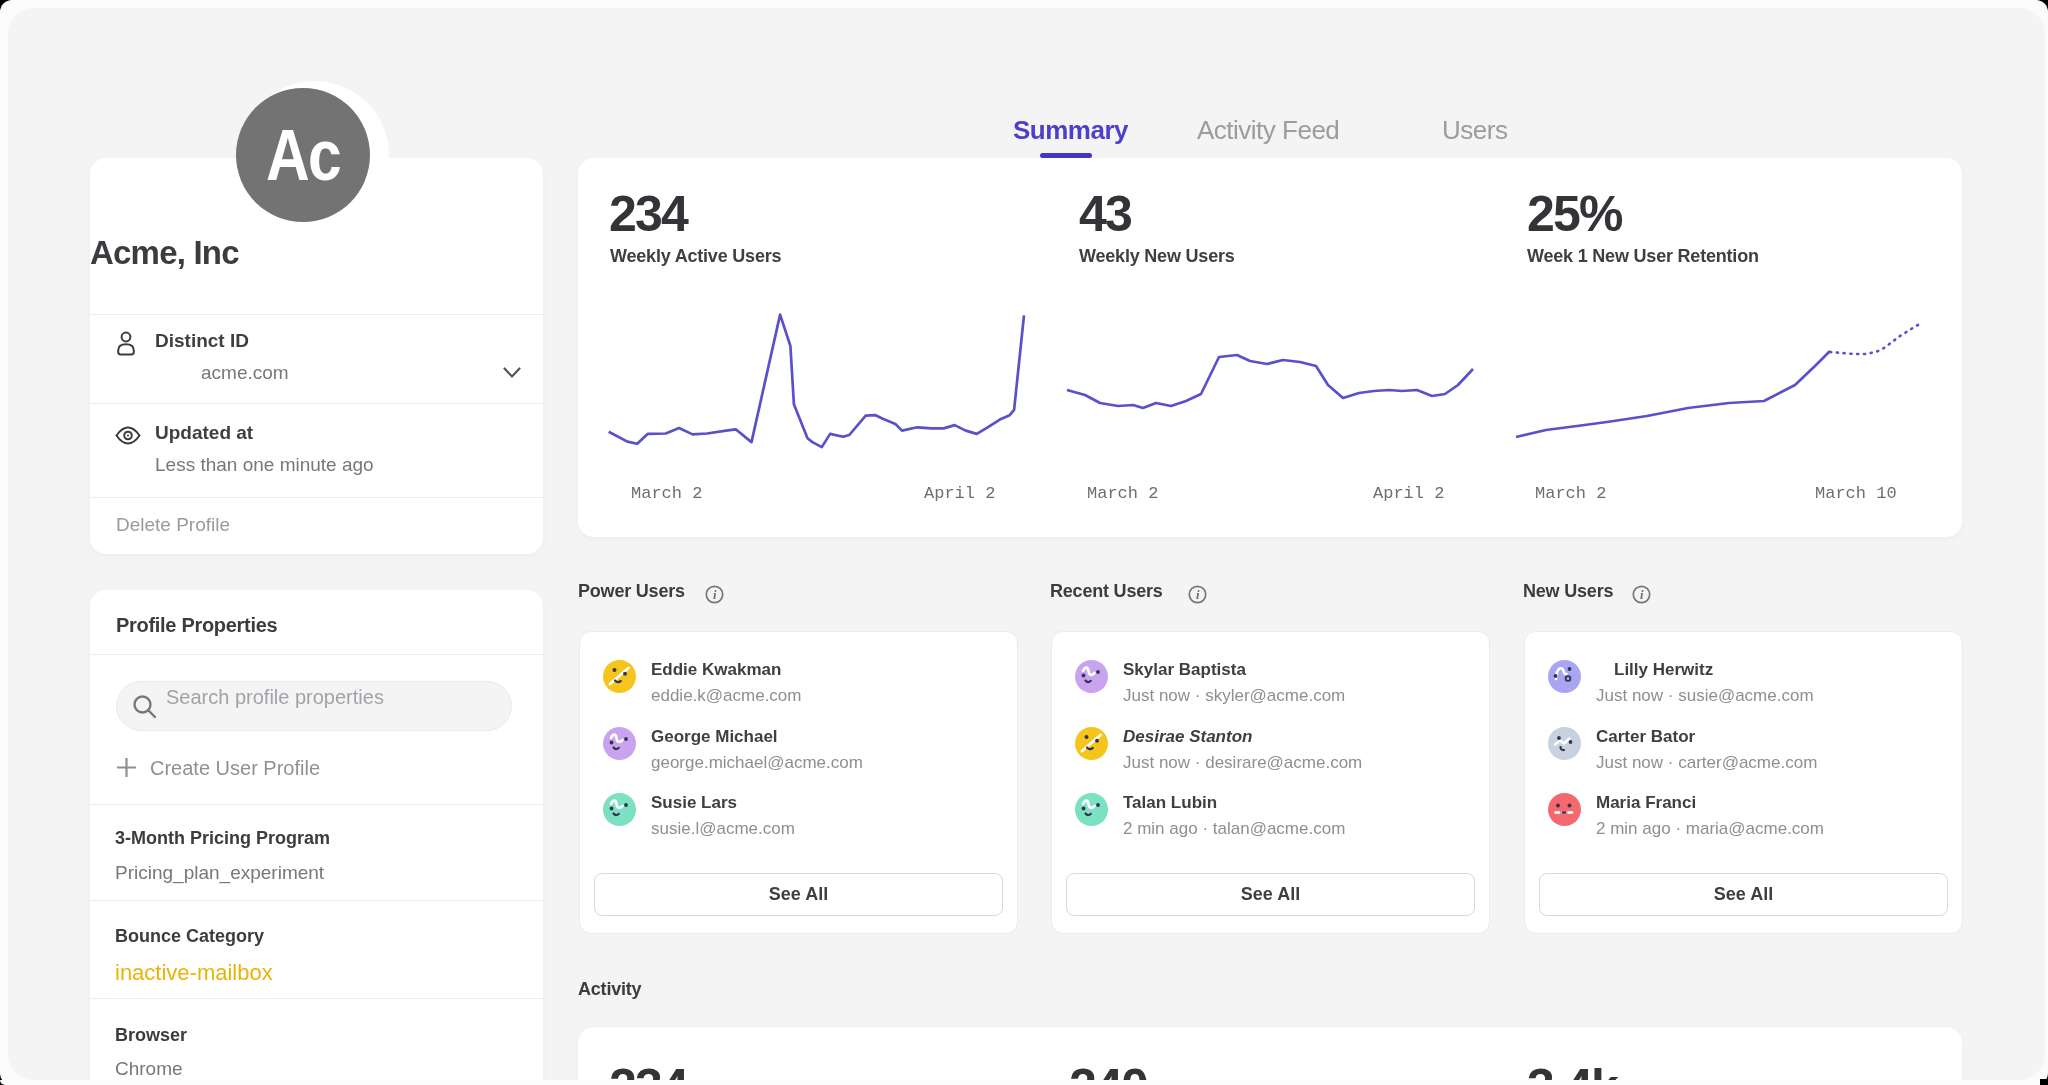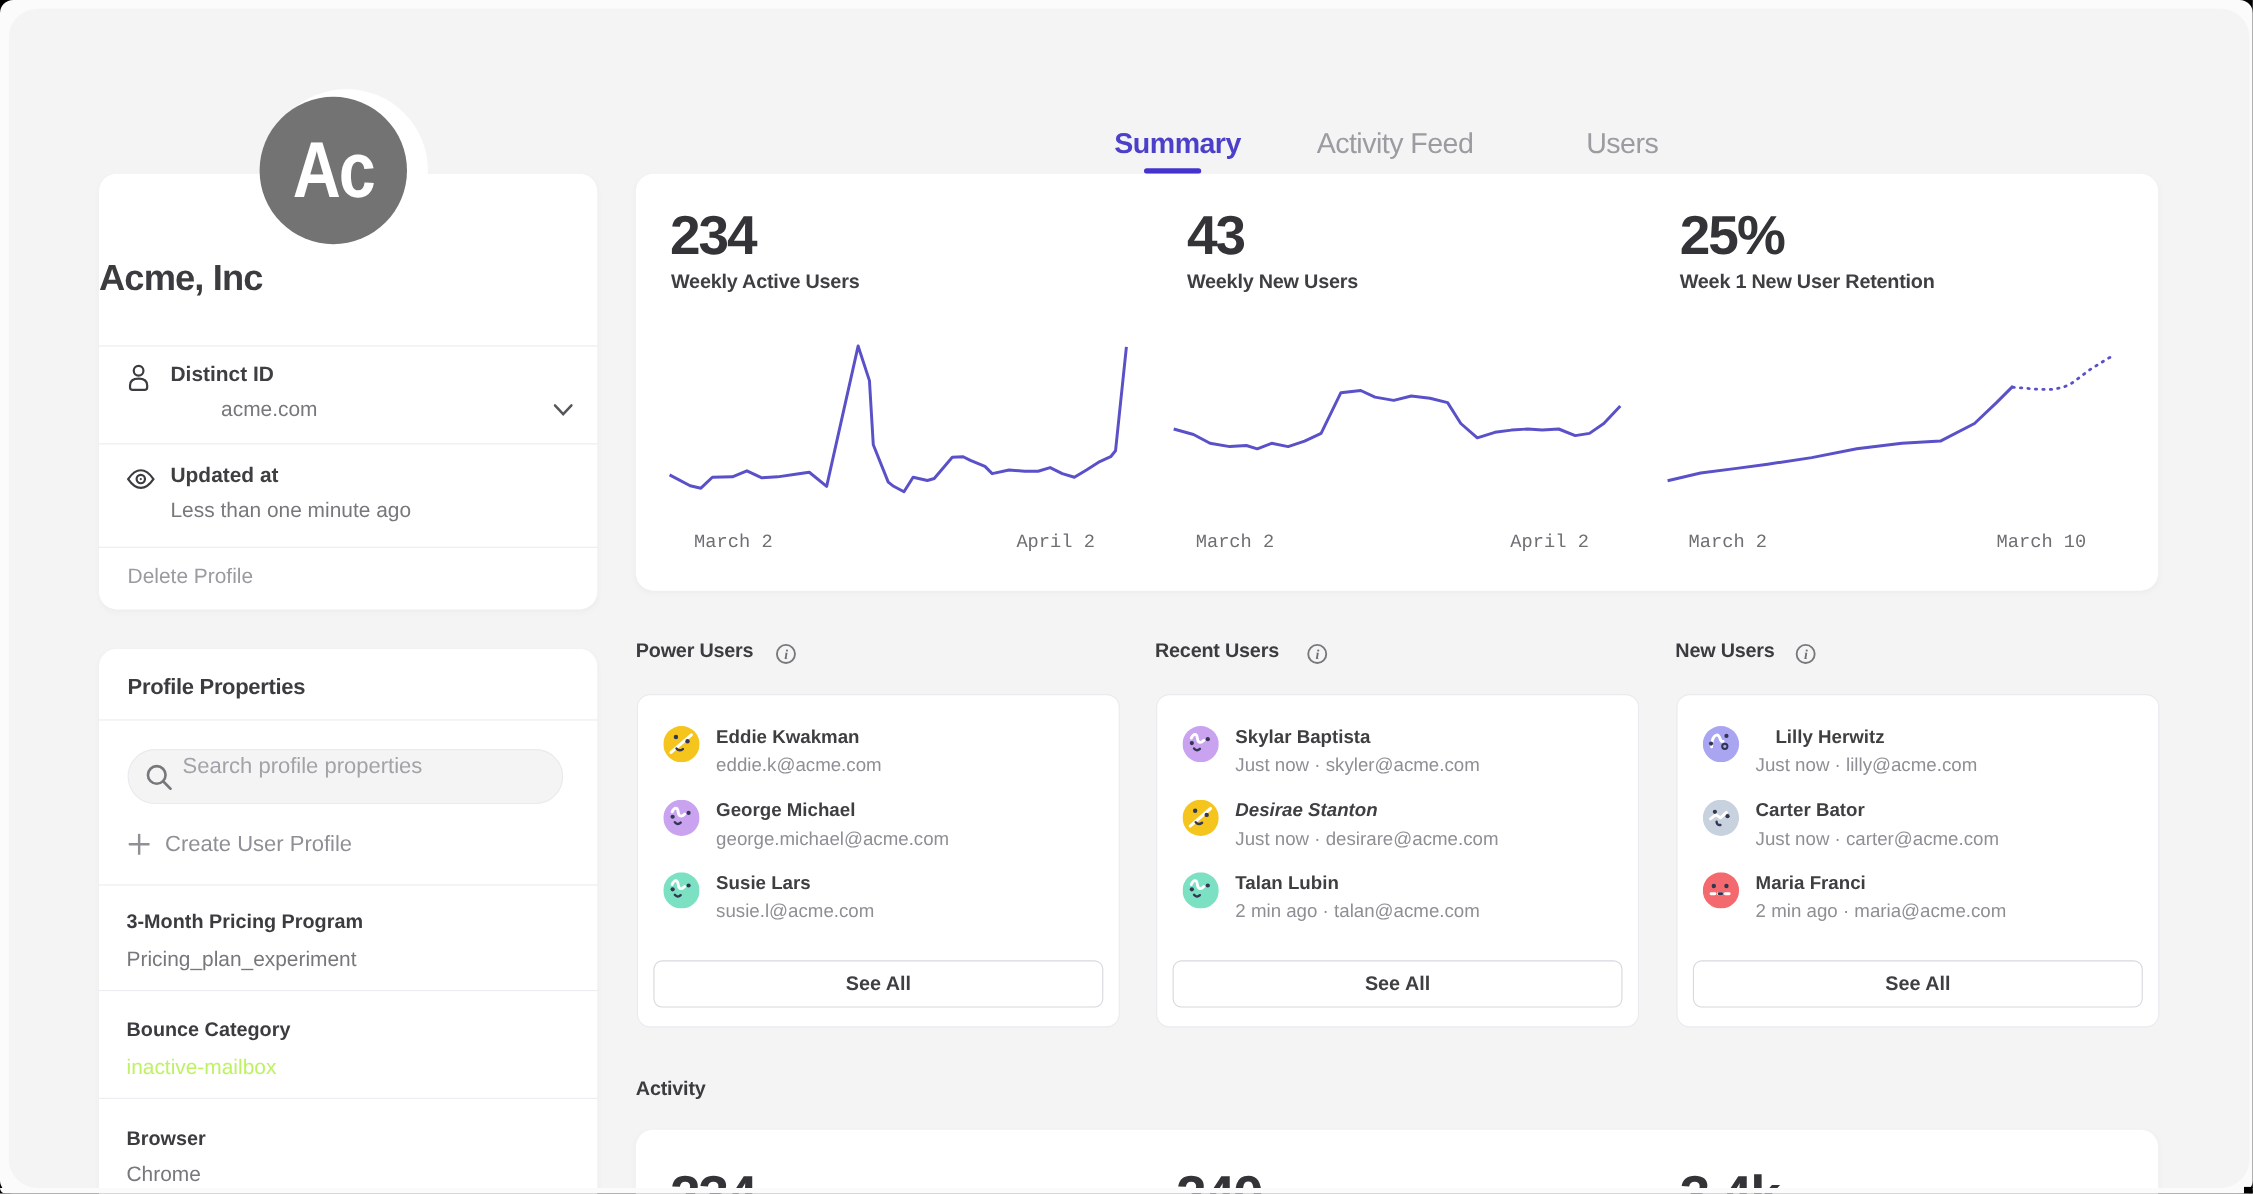--- a/index.html
+++ b/index.html
@@ -65,21 +65,21 @@
 
 <svg style="position:absolute;left:117px;top:758px;" width="19" height="19" viewBox="0 0 19 19" stroke="#8f8f95" stroke-width="2.2" stroke-linecap="round">
     <path d="M9.5 0.5 V18.5 M0.5 9.5 H18.5"></path>
   </svg>
 <div style="position:absolute;left:150px;top:757px;font-size:20px;color:#8f8f95;">Create User Profile</div>
 
 <div style="position:absolute;left:115px;top:828px;font-size:18px;font-weight:700;color:#3c3c40;">3-Month Pricing Program</div>
 <div style="position:absolute;left:115px;top:862px;font-size:19px;color:#77777c;">Pricing_plan_experiment</div>
 
 <div style="position:absolute;left:115px;top:926px;font-size:18px;font-weight:700;color:#3c3c40;">Bounce Category</div>
-<div style="position:absolute;left:115px;top:960px;font-size:19px;color:#bef264;">inactive-mailbox</div>
+<div style="position:absolute;left:115px;top:960px;font-size:22px;color:#eab308;">inactive-mailbox</div>
 
 <div style="position:absolute;left:115px;top:1025px;font-size:18px;font-weight:700;color:#3c3c40;">Browser</div>
 <div style="position:absolute;left:115px;top:1058px;font-size:19px;color:#77777c;">Chrome</div>
 
 <div style="position:absolute;left:1013px;top:115px;font-size:26px;font-weight:700;color:#4c3fc9;letter-spacing:-0.5px;">Summary</div>
 <div style="position:absolute;left:1040px;top:153px;width:52px;height:5px;border-radius:3px;background:#4434cd;"></div>
 <div style="position:absolute;left:1197px;top:115px;font-size:26px;font-weight:500;color:#9b9ba1;letter-spacing:-0.5px;">Activity Feed</div>
 <div style="position:absolute;left:1442px;top:115px;font-size:26px;font-weight:500;color:#9b9ba1;letter-spacing:-0.5px;">Users</div>
 
 <div class="card" style="left:578px;top:158px;width:1384px;height:379px;"></div>
@@ -193,21 +193,21 @@
 <div style="position:absolute;left:1123px;top:819px;font-size:17px;color:#8e8e94;">2 min ago · talan@acme.com</div>
 
 <svg style="position:absolute;left:1548px;top:660px;" width="33" height="33" viewBox="0 0 33 33">
     <circle cx="16.5" cy="16.5" r="16.5" fill="#aaa5f1"></circle>
     <path d="M8 19 C8 10 12 6.5 14.5 9 C16.5 11 15 14.5 18.5 14" stroke="#fff" stroke-width="2.6" fill="none" stroke-linecap="round"></path>
     <circle cx="21.5" cy="9" r="1.9" fill="#333652"></circle>
     <circle cx="7.5" cy="16" r="1.9" fill="#333652"></circle>
     <circle cx="20" cy="18.5" r="2.4" fill="none" stroke="#333652" stroke-width="1.8"></circle>
   </svg>
 <div style="position:absolute;left:1596px;top:660px;font-size:17px;font-weight:700;color:#3f3f42;margin-left:18px;">Lilly Herwitz</div>
-<div style="position:absolute;left:1596px;top:686px;font-size:17px;color:#8e8e94;">Just now · lilly@acme.com</div>
+<div style="position:absolute;left:1596px;top:686px;font-size:17px;color:#8e8e94;">Just now · susie@acme.com</div>
 
 <svg style="position:absolute;left:1548px;top:727px;" width="33" height="33" viewBox="0 0 33 33">
     <circle cx="16.5" cy="16.5" r="16.5" fill="#c8d2df"></circle>
     <path d="M7 17.5 L12 13.5 L16 16.5 L21.5 11.5" stroke="#fff" stroke-width="2.6" fill="none" stroke-linecap="round" stroke-linejoin="round"></path>
     <circle cx="11" cy="11" r="1.9" fill="#333652"></circle>
     <circle cx="22.5" cy="15" r="1.9" fill="#333652"></circle>
     <path d="M12.5 20 Q12.8 23.5 16 23" stroke="#333652" stroke-width="2.2" fill="none" stroke-linecap="round"></path>
   </svg>
 <div style="position:absolute;left:1596px;top:727px;font-size:17px;font-weight:700;color:#3f3f42;">Carter Bator</div>
 <div style="position:absolute;left:1596px;top:753px;font-size:17px;color:#8e8e94;">Just now · carter@acme.com</div>

